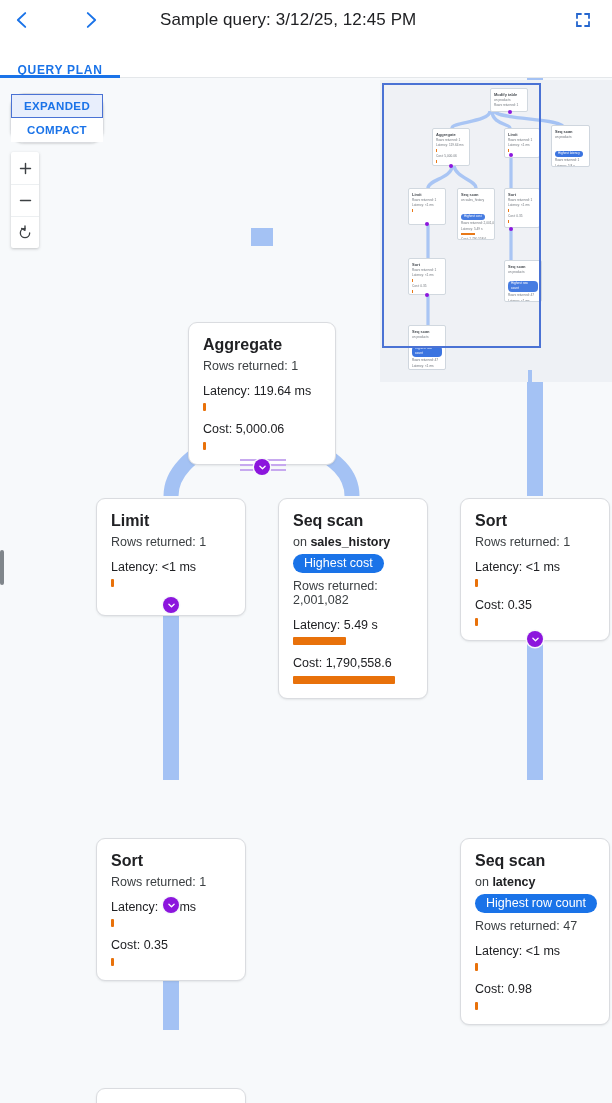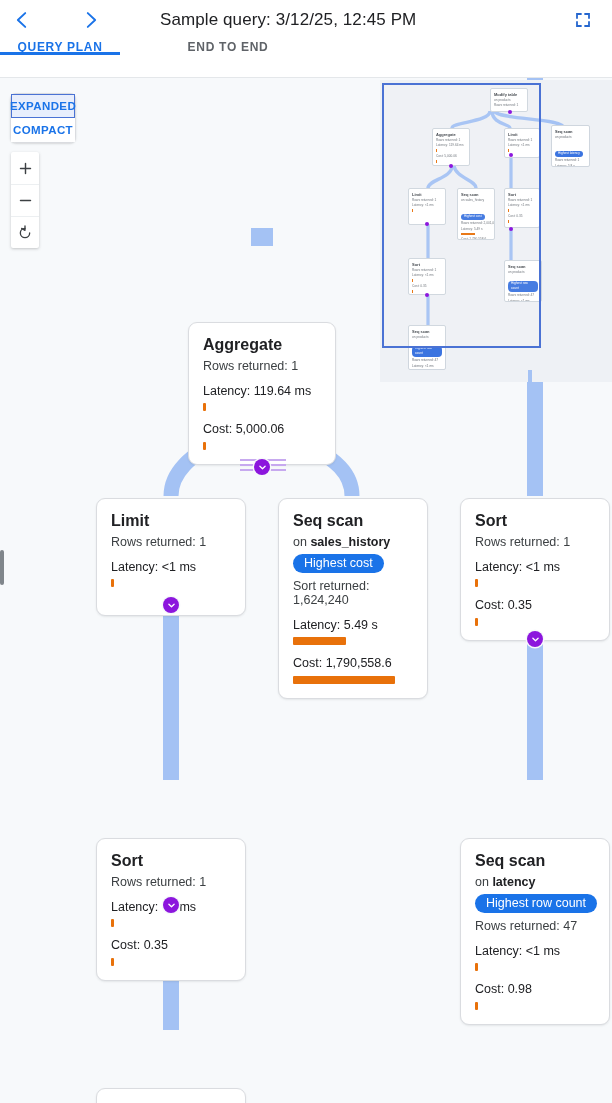--- a/index.html
+++ b/index.html
@@ -26,23 +26,22 @@
     white-space: nowrap; letter-spacing: .1px;
   }
   .fullscreen-btn {
     position: absolute; right: 8px; top: 0; width: 42px; height: 40px;
     display: flex; align-items: center; justify-content: center; cursor: pointer;
   }
 
   
   .tabbar {
     position: absolute; top: 40px; left: 0; width: 612px; height: 38px;
-    background: #ffffff; display: flex; align-items: flex-start;
+    background: #ffffff; display: flex; align-items: flex-end;
     border-bottom: 1px solid #e4e7ea;
-    gap: 48px;
   }
   .tab {
     display: flex; align-items: center; justify-content: center;
     font-size: 12px; font-weight: bold; letter-spacing: .7px;
     color: #5f6368; cursor: pointer; padding: 0 16px; position: relative;
   }
   .tab.active { color: #1a73e8; }
   .tab.active::after {
     content: ""; position: absolute; left: 0; right: 0; bottom: -1px;
     height: 3px; background: #1a73e8;
@@ -52,22 +51,22 @@
 
   
   .canvas {
     position: absolute; top: 78px; left: 0; width: 612px; height: 1025px;
     background: #f7f9fb; overflow: hidden;
   }
   .edges { position: absolute; top: 0; left: 0; width: 612px; height: 1025px; }
 
   
   .mode-switch {
-    position: absolute; left: 10px; top: 15px; width: 66px;
-    background: #fff; border: 1px solid #dadce0; border-radius: 6px;
+    position: absolute; left: 10px; top: 15px; width: 94px;
+    background: #fff; border: 1px solid #dadce0; border-radius: 14px;
     box-shadow: 0 1px 2px rgba(60,64,67,.18); z-index: 30;
   }
   .mode-btn {
     height: 24px; display: flex; align-items: center; justify-content: center;
     font-size: 11.5px; font-weight: bold; letter-spacing: .4px;
     color: #1a73e8; cursor: pointer; background: #fff;
   }
   .mode-btn.selected { background: #e8eefc; border: 1.5px solid #4a72d4; }
 
   .zoom-controls {
@@ -162,21 +161,20 @@
     <div class="header-title">Sample query: 3/12/25, 12:45 PM</div>
     <div class="fullscreen-btn">
       <svg width="18" height="18" viewBox="0 0 24 24">
         <path d="M4 9 V4 H9 M15 4 H20 V9 M20 15 V20 H15 M9 20 H4 V15" fill="none" stroke="#2566cf" stroke-width="2.4" stroke-linecap="square"></path>
       </svg>
     </div>
   </div>
 
   <div class="tabbar">
     <div class="tab active" id="tab-query-plan">QUERY PLAN</div>
-    <div class="tab" id="tab-end-to-end">END TO END</div>
   </div>
 
   <div class="canvas">
 
     <svg class="edges">
       <g fill="none" stroke="#a4c2f4" stroke-width="15" stroke-linecap="butt">
 
         <path d="M262,150 L262,168" stroke-width="22"></path>
 
         <path d="M256,312 C256,360 171,368 171,418"></path>
@@ -233,22 +231,22 @@
         <path d="M5 8.5 L12 15.5 L19 8.5" fill="none" stroke="#fff" stroke-width="3.4" stroke-linecap="round" stroke-linejoin="round"></path>
       </svg>
     </div>
 
     <div class="node" style="left:278px; top:420px; width:150px;">
       <div class="node-title">Seq scan</div>
       <div class="node-sub">
         <span>on </span><b>sales_history</b>
       </div>
       <div class="badge">Highest cost</div>
-      <div class="node-sub" style="margin-top:6px;">Sort returned:</div>
-      <div class="node-sub" style="margin-top:0;">1,624,240</div>
+      <div class="node-sub" style="margin-top:6px;">Rows returned:</div>
+      <div class="node-sub" style="margin-top:0;">2,001,082</div>
       <div class="metric">Latency: 5.49 s</div>
       <div class="bar" style="width:53px;"></div>
       <div class="metric">Cost: 1,790,558.6</div>
       <div class="bar" style="width:102px;"></div>
     </div>
 
     <div class="node" style="left:460px; top:420px; width:150px;">
       <div class="node-title">Sort</div>
       <div class="node-sub">Rows returned: 1</div>
       <div class="metric">Latency: &lt;1 ms</div>

